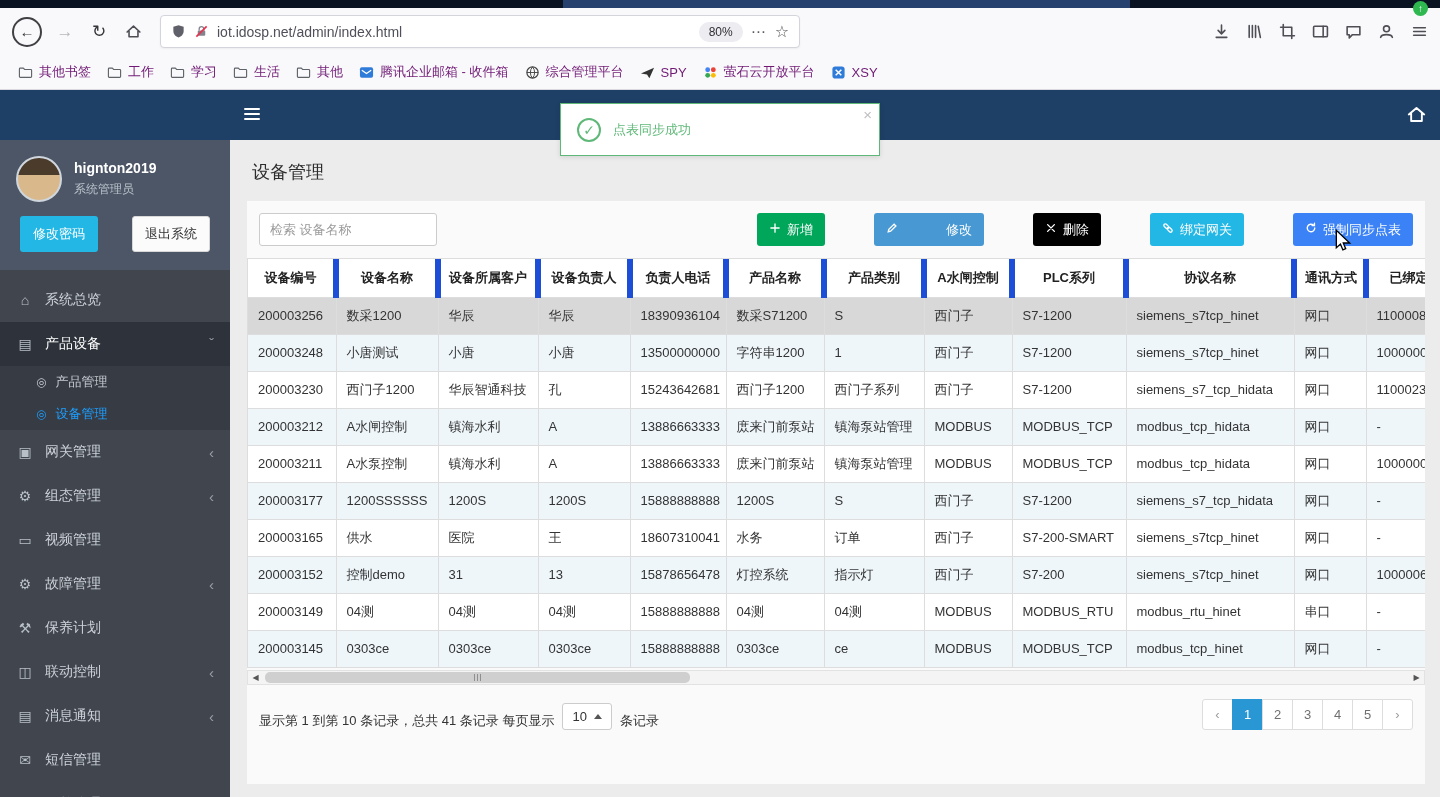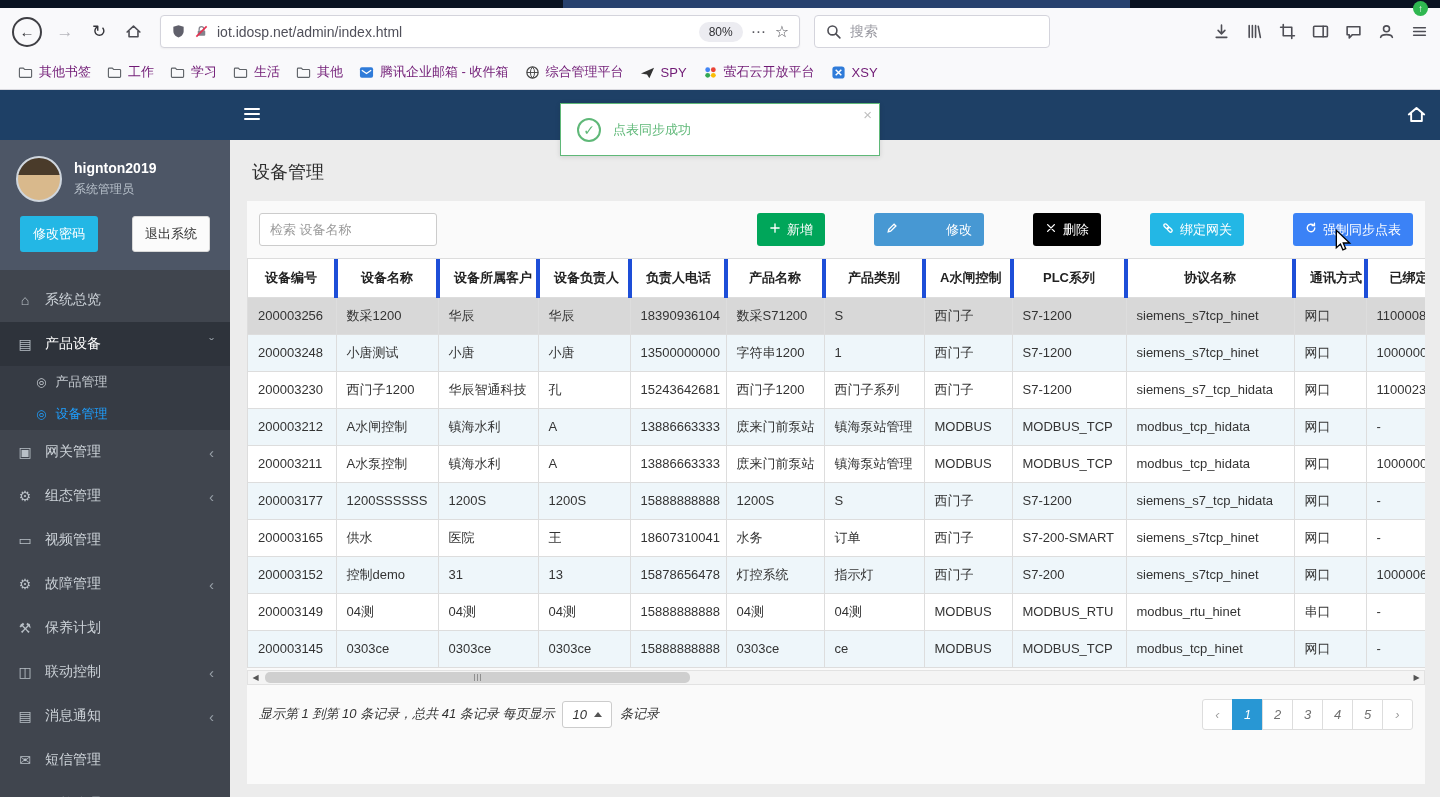--- a/index.html
+++ b/index.html
@@ -82,35 +82,35 @@
   .search-input { width:178px; height:33px; border:1px solid #ccc; border-radius:3px; background:#fff;
     padding:0 10px; font-size:13px; color:#333; outline:none; }
   .search-input::placeholder { color:#9a9a9a; }
   .actions { margin-left:auto; display:flex; gap:5px; }
   .abtn { height:33px; display:inline-flex; align-items:center; gap:6px; padding:0 12px; border:none;
     border-radius:3px; color:#fff; font-size:13px; cursor:default;margin-left:44px; }
   .abtn svg { width:12px; height:12px; stroke:#fff; stroke-width:1.8; fill:none; stroke-linecap:round; }
 
   .tblwrap { overflow:hidden; border-top:1px solid #ddd; border-left:1px solid #ddd; background:#fff; }
   table { border-collapse:collapse; table-layout:fixed; width:1230px; }
-  th { height:38px; border-right:4px solid #1d4ed8; border-bottom:1px solid #ddd; font-size:13px; font-weight:bold;
-    color:#222; text-align:center; padding:0 14px; white-space:nowrap; overflow:hidden; background:#fff; }
+  th { height:38px; border-right:6px solid #1d4ed8; border-bottom:1px solid #ddd; font-size:13px; font-weight:bold;
+    color:#222; text-align:center; padding:0 8px; white-space:nowrap; overflow:hidden; background:#fff; }
   td { height:37px; border-right:1px solid #ddd; border-bottom:1px solid #ddd; font-size:13px; color:#333;
     padding:0 10px; white-space:nowrap; overflow:hidden; background:#fff; }
   tr.alt td { background:#eef6fa; }
   tr.sel td { background:#d8d8d8; }
 
   .hscroll { margin-top:2px; height:15px; display:flex; align-items:center; background:#f4f4f4; border:1px solid #e2e2e2; }
   .hs-btn { width:15px; height:13px; font-size:8px; color:#555; display:flex; align-items:center; justify-content:center; }
   .hs-track { flex:1; height:13px; position:relative; }
   .hs-thumb { position:absolute; left:2px; top:1px; width:425px; height:11px; background:#cfcfcf; border-radius:5px;
     display:flex; align-items:center; justify-content:center; gap:2px; }
   .hs-thumb i { width:1px; height:7px; background:#8f8f8f; }
 
-  .pag { display:flex; align-items:center; padding:14px 12px 0; font-size:13px; color:#333;font-style:italic; }
+  .pag { display:flex; align-items:flex-end; padding:14px 12px 0; font-size:13px; color:#333; }
   .pagesize { display:inline-flex; align-items:center; gap:7px; border:1px solid #ccc; background:#fff;
     border-radius:3px; padding:5px 9px; margin:0 8px; font-size:13px; color:#333; }
   .caret-up { width:0; height:0; border-left:4px solid transparent; border-right:4px solid transparent; border-bottom:5px solid #555; }
   .pages { margin-left:auto; display:flex; }
   .pg { min-width:31px; height:31px; display:flex; align-items:center; justify-content:center; border:1px solid #ddd;
     background:#fff; color:#6f6f6f; font-size:13px; margin-left:-1px; padding:0 6px; }
   .pg:first-child { border-radius:3px 0 0 3px; margin-left:0; }
   .pg:last-child { border-radius:0 3px 3px 0; }
   .pg.active { background:#2897d4; border-color:#2897d4; color:#fff; }
   .pg.nav { color:#9b9b9b; }
@@ -140,27 +140,20 @@
       </svg>
     <svg class="sicn" viewBox="0 0 16 16">
       <path d="M5.5 7V5.2a2.5 2.5 0 0 1 5 0V7" fill="none" stroke="#84848d" stroke-width="1.4"></path>
       <rect x="4" y="7" width="8" height="5.5" rx="1" fill="#84848d"></rect>
       <path d="M2.5 13.5l11-11" stroke="#e5304f" stroke-width="1.7"></path>
       </svg>
     <span class="url-text">iot.idosp.net/admin/index.html</span>
     <span class="zoom-pill">80%</span>
     <span class="icn-dots">⋯</span>
     <span class="icn-star">☆</span>
-  </div>
-  <div class="searchbar">
-    <svg class="ticn" viewBox="0 0 16 16">
-        <circle cx="7" cy="7" r="4.2"></circle>
-        <path d="M10.2 10.2L14 14"></path>
-      </svg>
-    <span class="search-ph">搜索</span>
   </div>
   <div class="tool-right">
     <svg class="ticn" viewBox="0 0 16 16">
         <path d="M8 2v8M4.8 7L8 10.2 11.2 7M3 13.5h10"></path>
       </svg>
     <svg class="ticn" viewBox="0 0 16 16">
         <path d="M3 2.5v11M6 2.5v11M9 2.5v11M11.5 3l2 10.5"></path>
       </svg>
     <svg class="ticn" viewBox="0 0 16 16">
         <path d="M4 1.5V12h10.5M1.5 4H12v10.5"></path>

